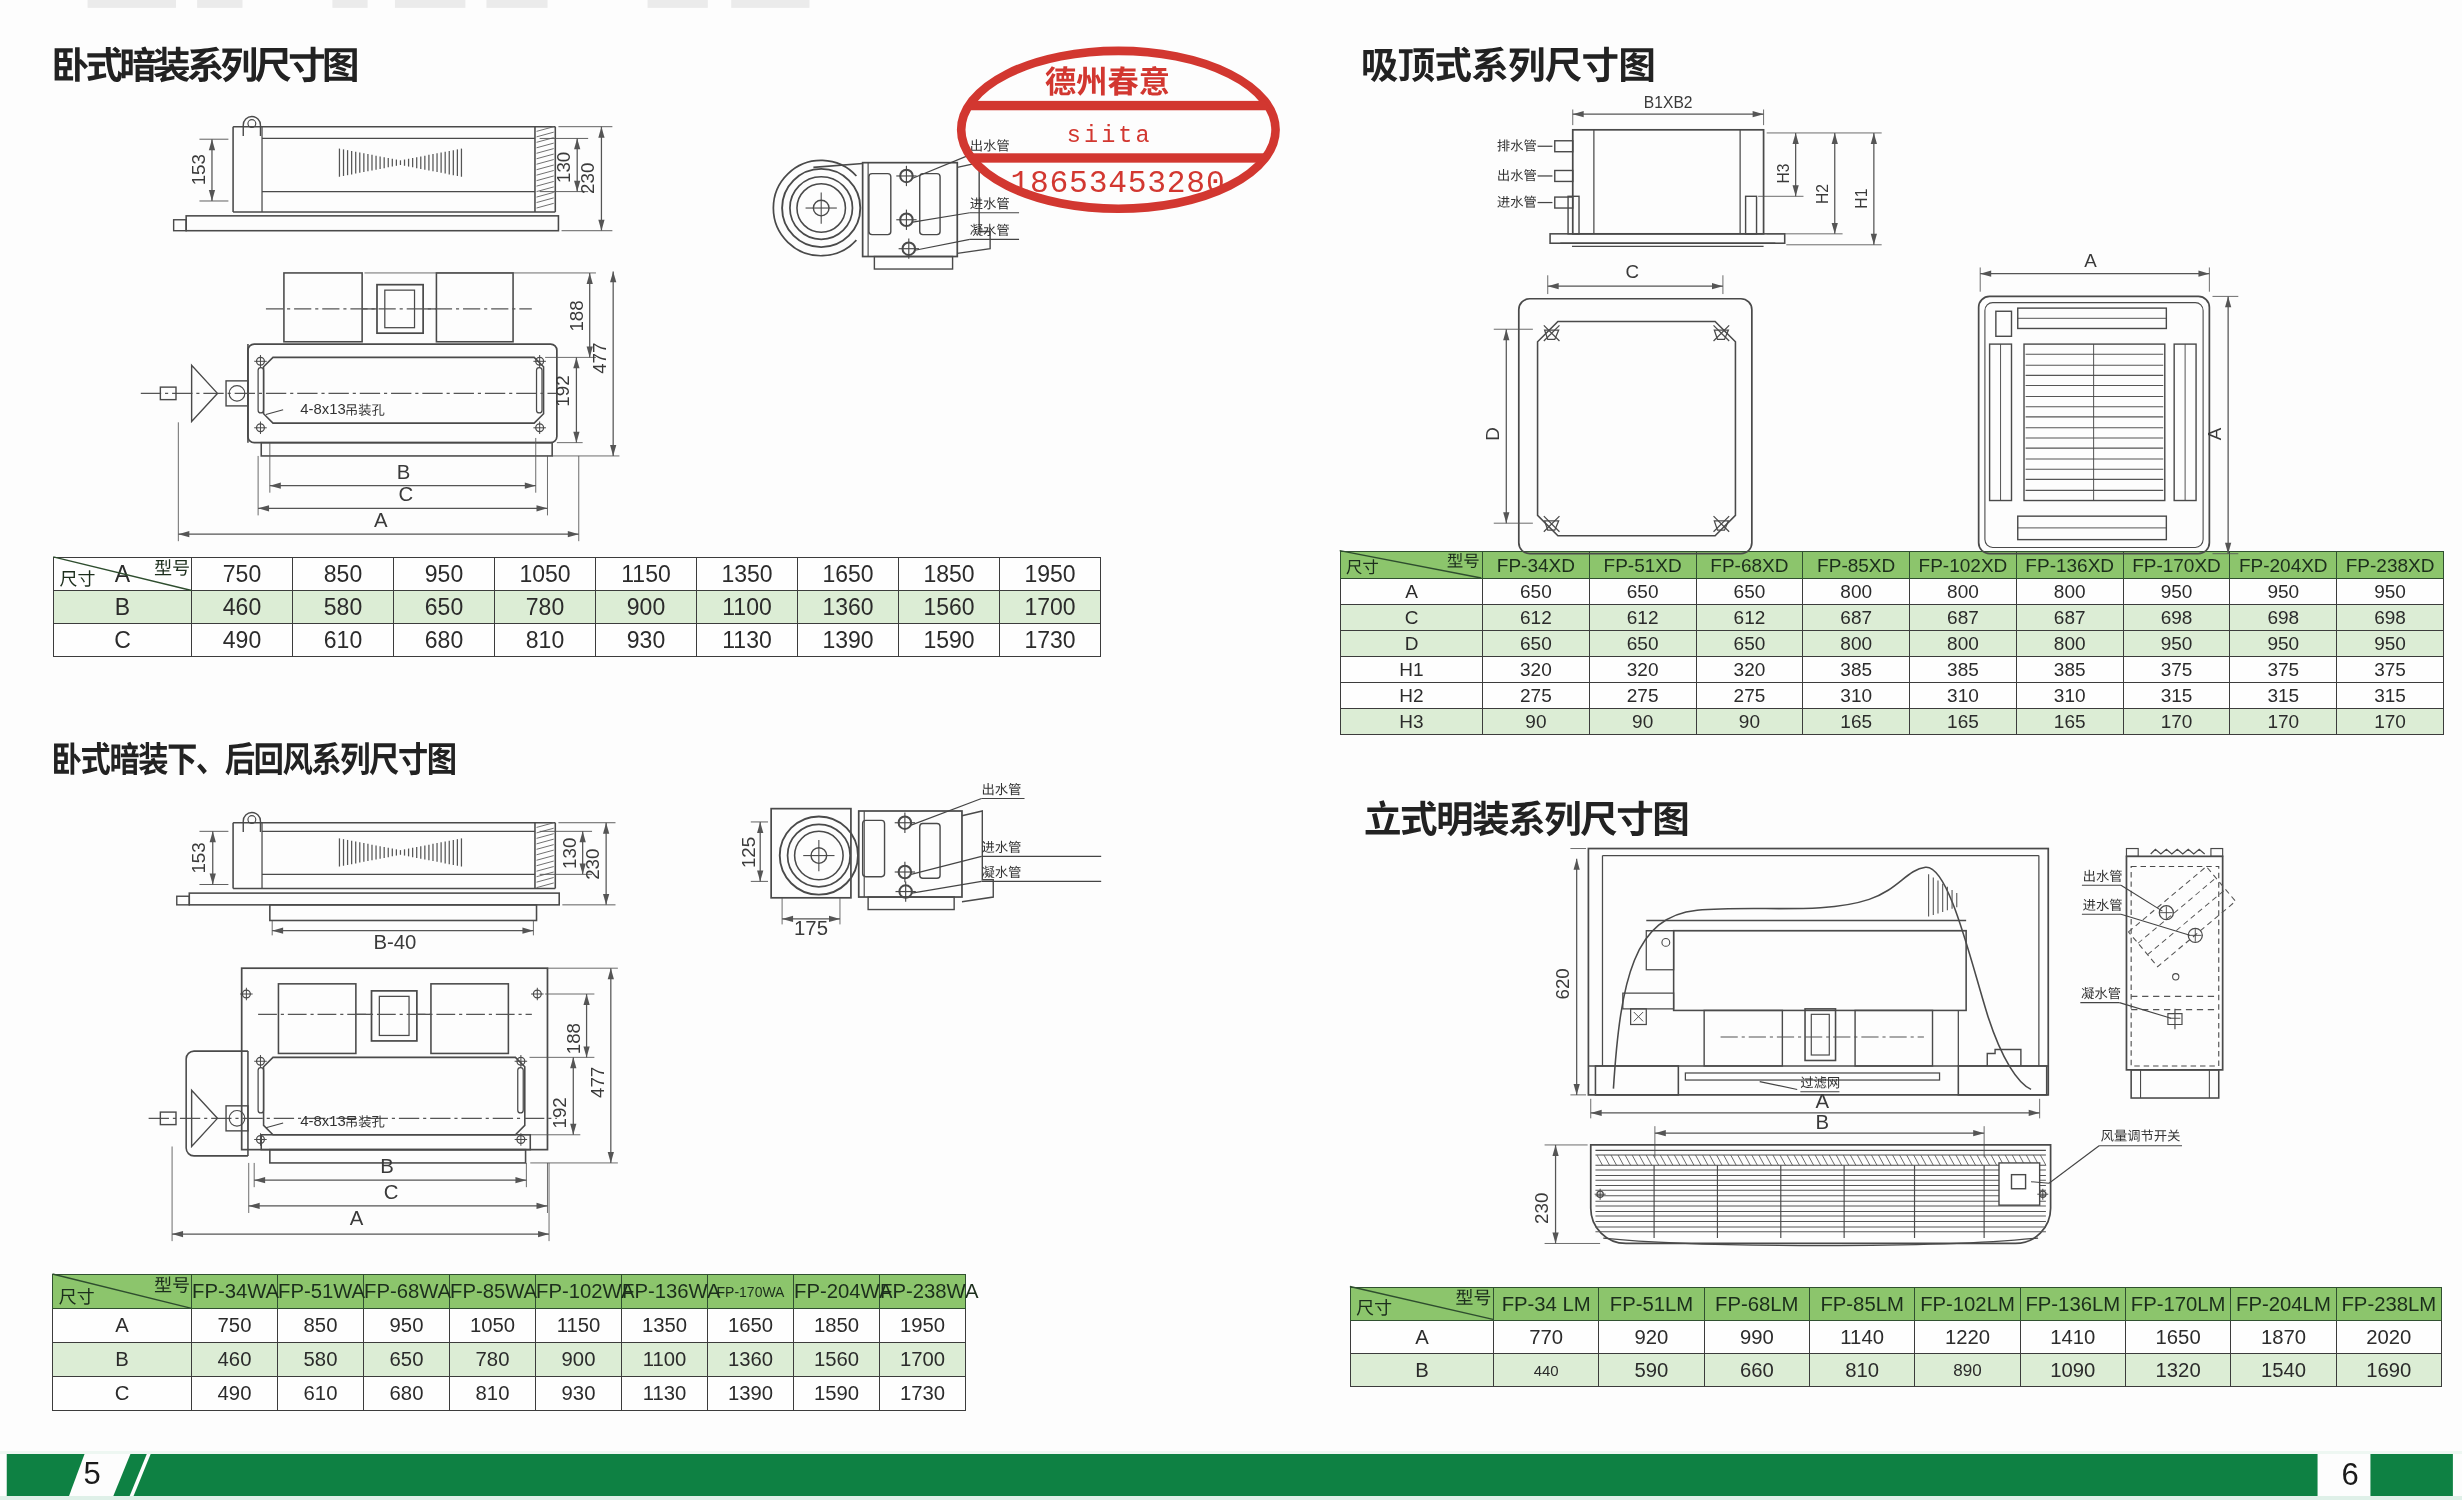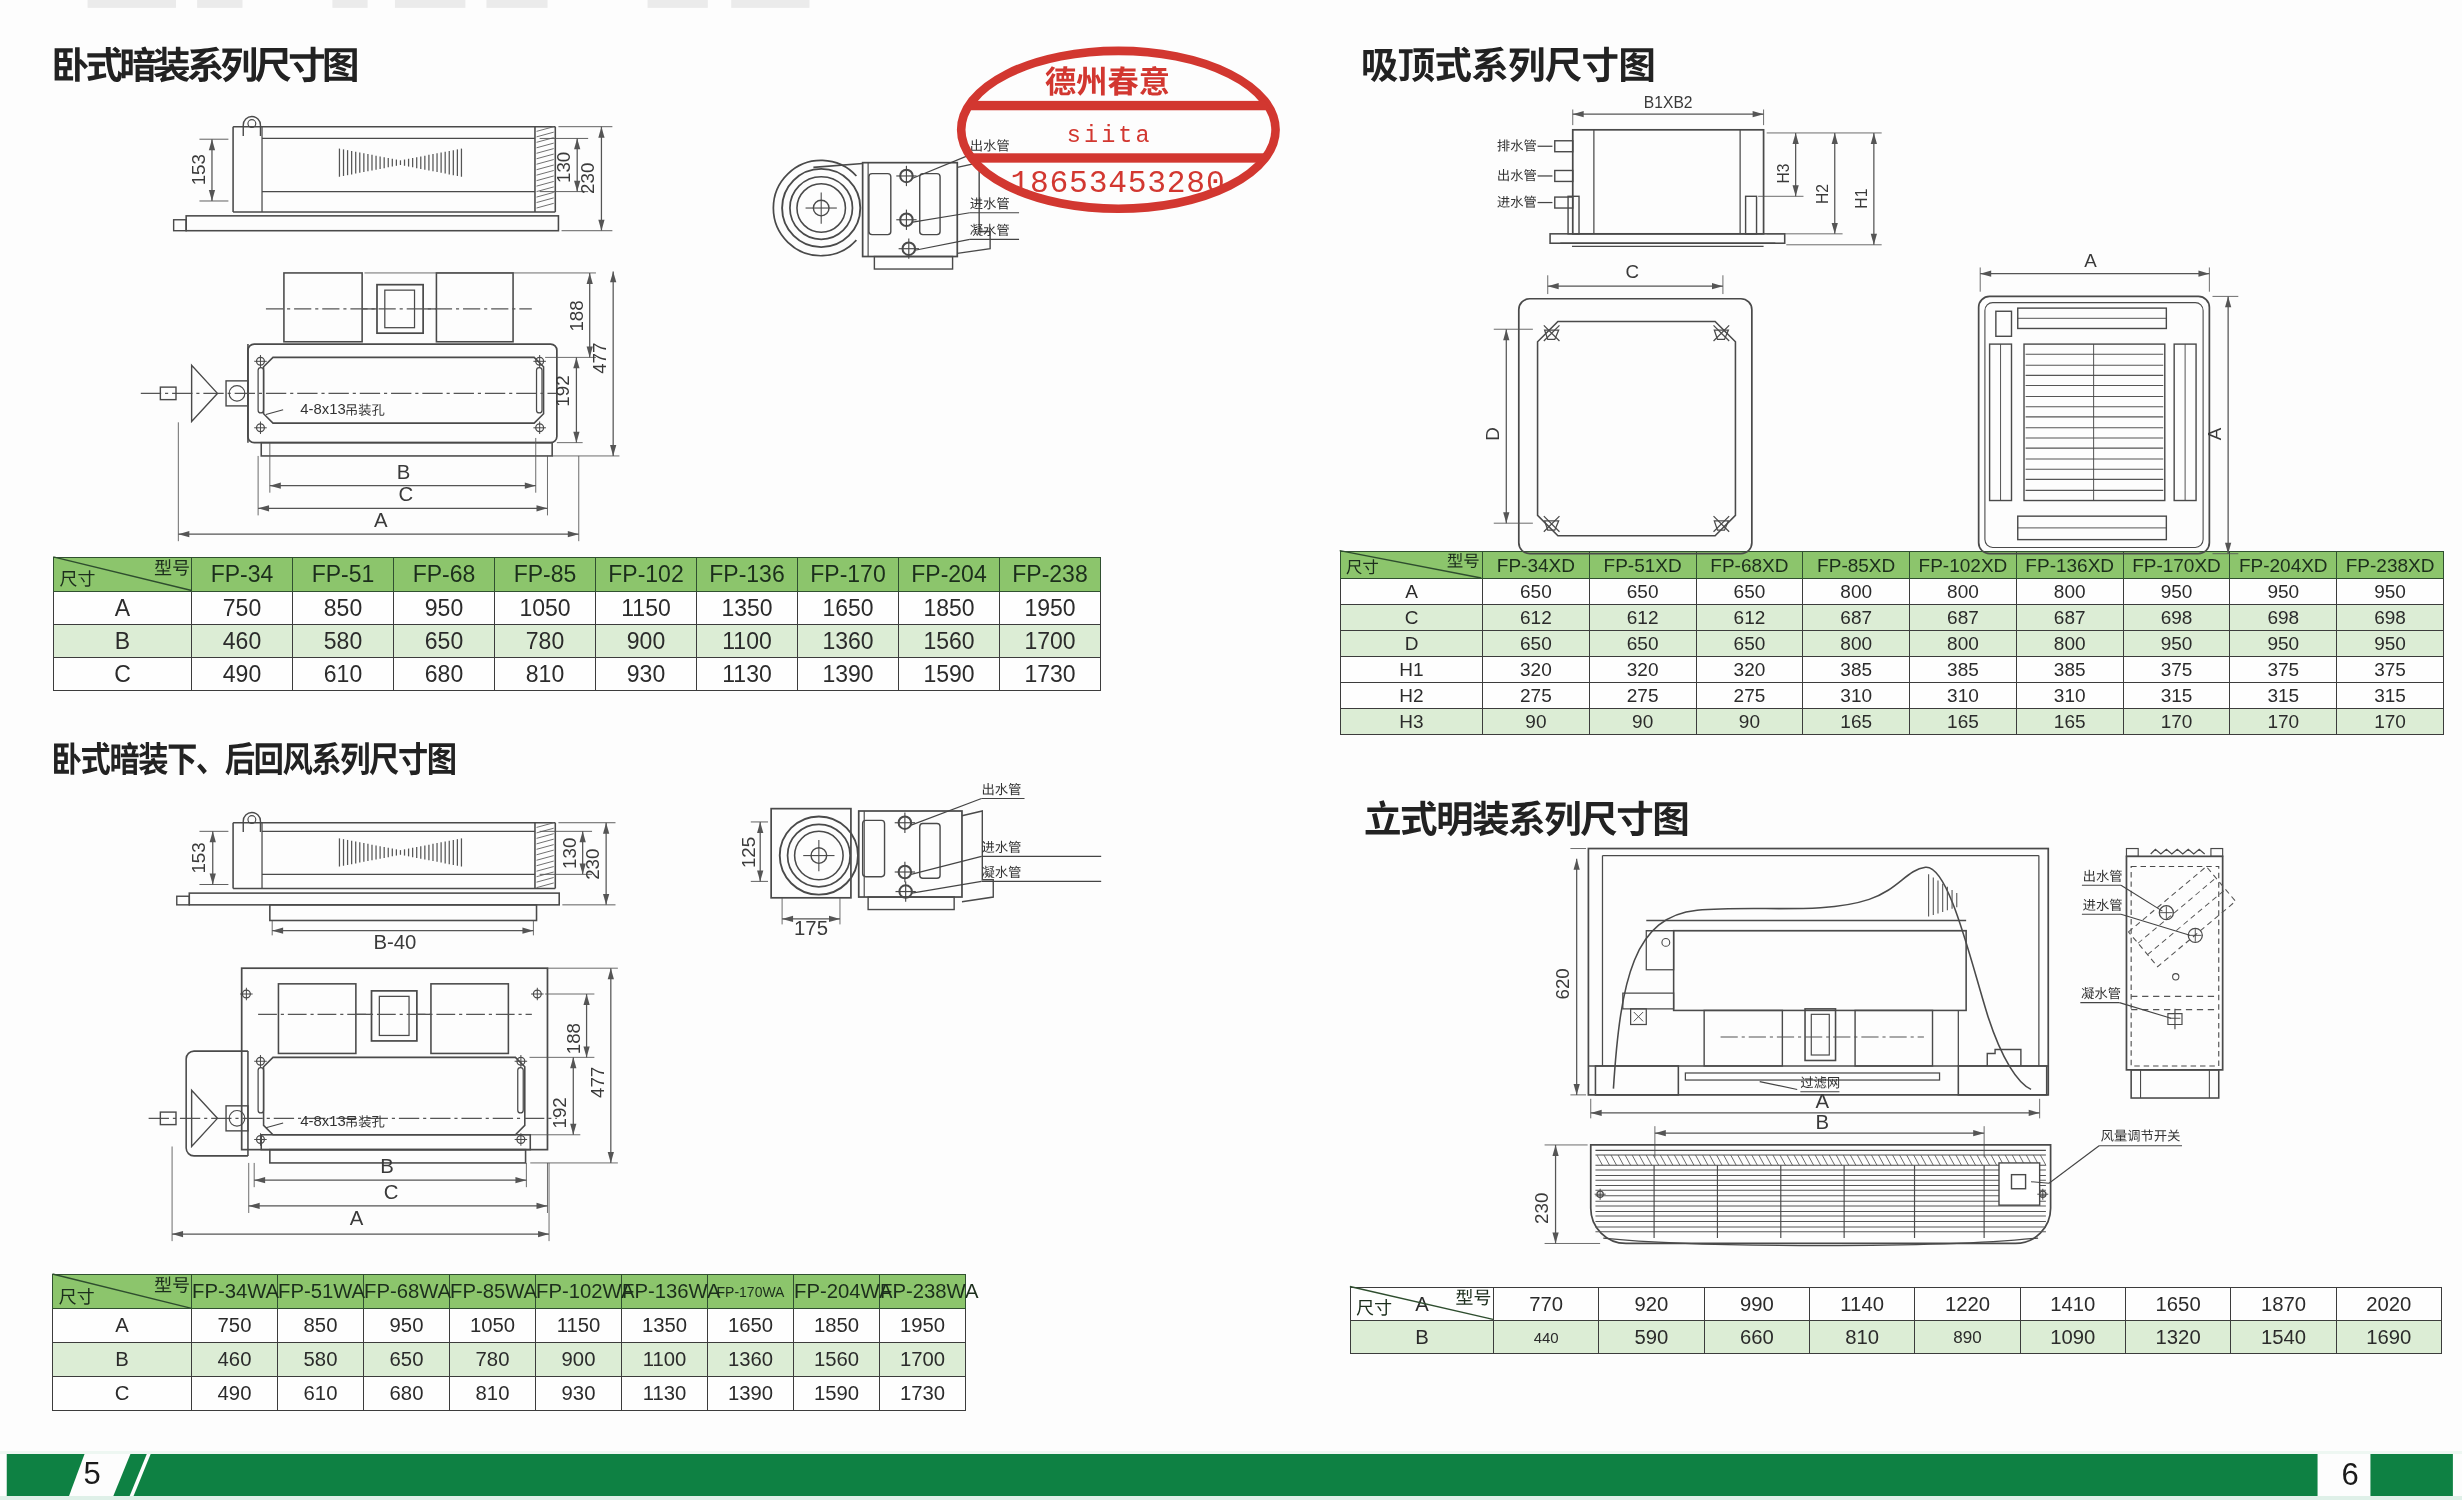--- a/index.html
+++ b/index.html
@@ -18,32 +18,20 @@
         <col>
         <col>
         <col>
         <col>
         <col>
         <col>
         <col>
         <col>
       </colgroup>
       <tbody>
-        <tr class="hd" style="height:34px">
-          <td></td>
-          <td style="font-size:23px">FP-34</td>
-          <td style="font-size:23px">FP-51</td>
-          <td style="font-size:23px">FP-68</td>
-          <td style="font-size:23px">FP-85</td>
-          <td style="font-size:23px">FP-102</td>
-          <td style="font-size:23px">FP-136</td>
-          <td style="font-size:23px">FP-170</td>
-          <td style="font-size:23px">FP-204</td>
-          <td style="font-size:23px">FP-238</td>
-        </tr>
         <tr style="height:33px;background:#fefefe">
           <td style="font-size:23px">A</td>
           <td style="font-size:23px">750</td>
           <td style="font-size:23px">850</td>
           <td style="font-size:23px">950</td>
           <td style="font-size:23px">1050</td>
           <td style="font-size:23px">1150</td>
           <td style="font-size:23px">1350</td>
           <td style="font-size:23px">1650</td>
           <td style="font-size:23px">1850</td>
@@ -246,20 +234,32 @@
         <col>
         <col>
         <col>
         <col>
         <col>
         <col>
         <col>
         <col>
       </colgroup>
       <tbody>
+        <tr class="hd" style="height:33px">
+          <td></td>
+          <td style="font-size:20.3px">FP-34 LM</td>
+          <td style="font-size:20.3px">FP-51LM</td>
+          <td style="font-size:20.3px">FP-68LM</td>
+          <td style="font-size:20.3px">FP-85LM</td>
+          <td style="font-size:20.3px">FP-102LM</td>
+          <td style="font-size:20.3px">FP-136LM</td>
+          <td style="font-size:20.3px">FP-170LM</td>
+          <td style="font-size:20.3px">FP-204LM</td>
+          <td style="font-size:20.3px">FP-238LM</td>
+        </tr>
         <tr style="height:33px;background:#fefefe">
           <td style="font-size:20.3px">A</td>
           <td style="font-size:20.3px">770</td>
           <td style="font-size:20.3px">920</td>
           <td style="font-size:20.3px">990</td>
           <td style="font-size:20.3px">1140</td>
           <td style="font-size:20.3px">1220</td>
           <td style="font-size:20.3px">1410</td>
           <td style="font-size:20.3px">1650</td>
           <td style="font-size:20.3px">1870</td>

